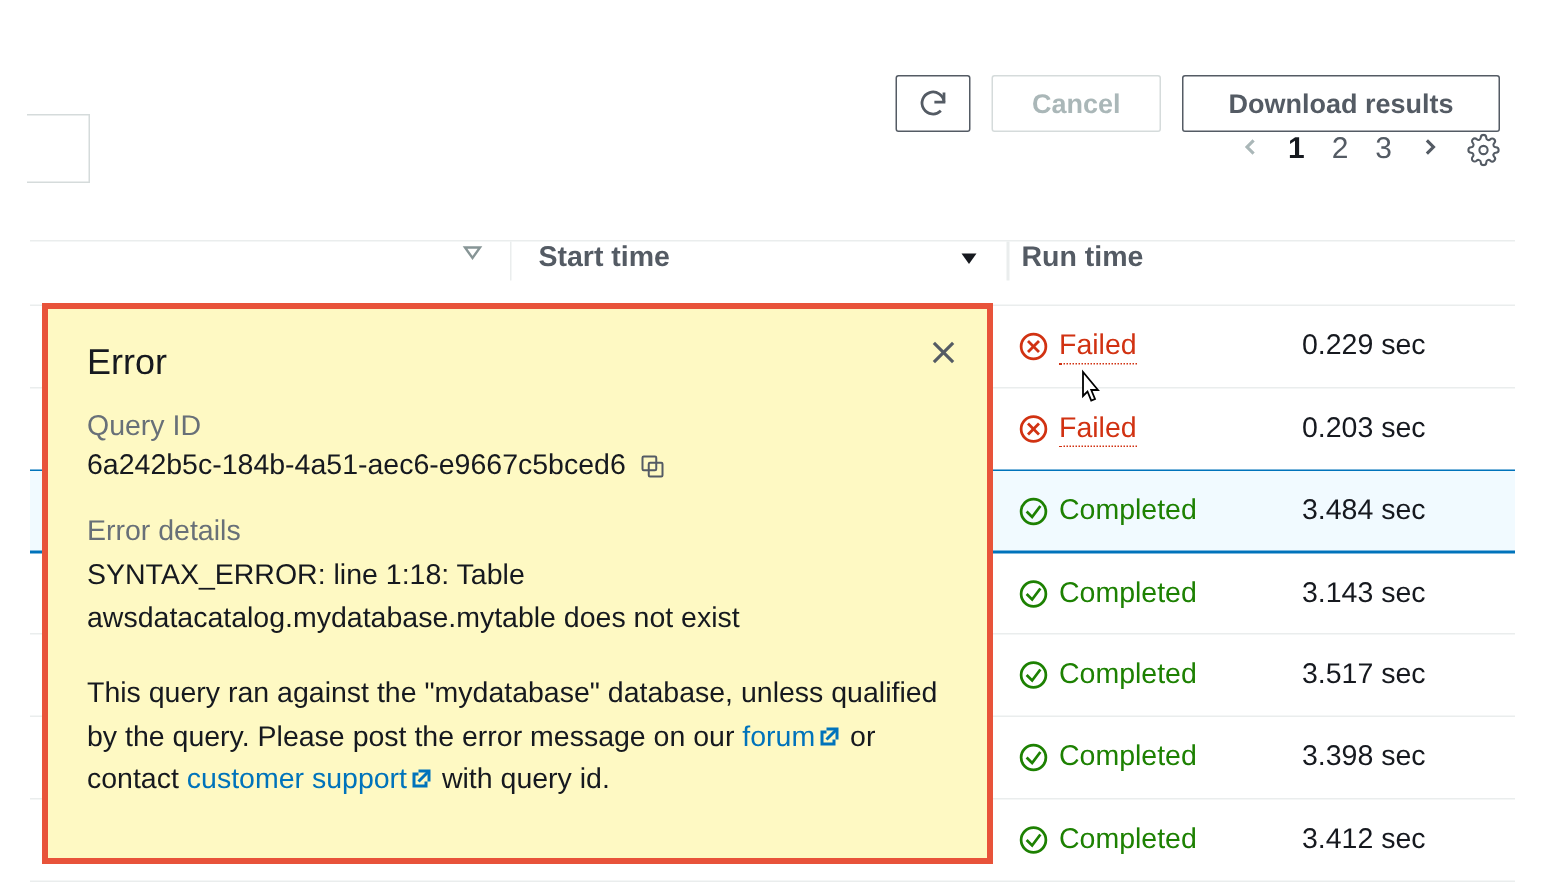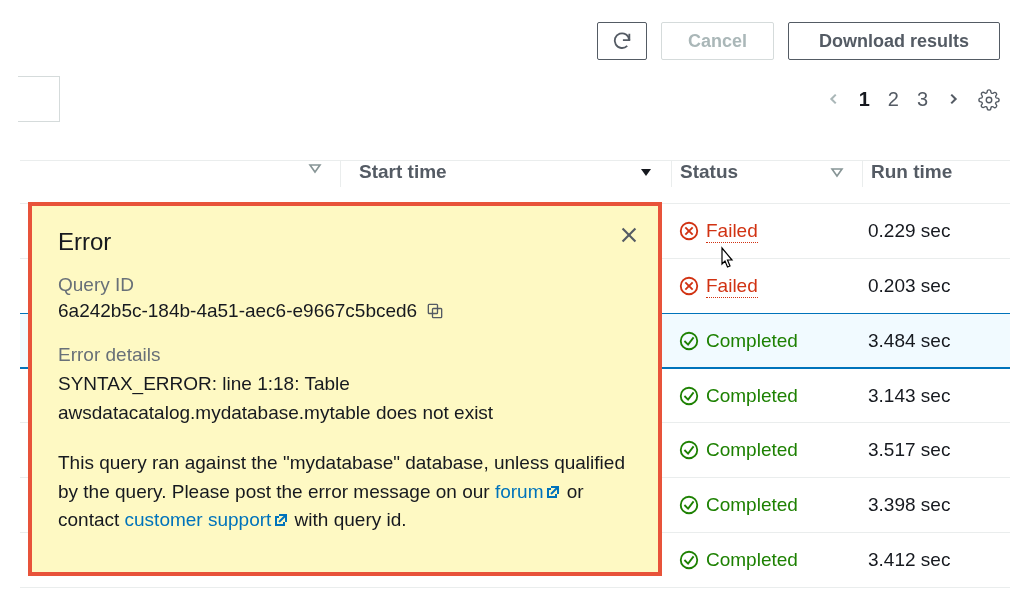--- a/index.html
+++ b/index.html
@@ -30,20 +30,21 @@
     border-radius: 2px;
     background: #fff;
     font-size: 18px;
     font-weight: 700;
     display: flex;
     align-items: center;
     justify-content: center;
     cursor: pointer;
     padding: 0 22px;
     color: #545b64;
+    margin-top: 28px;
   }
   .btn.refresh { width: 50px; padding: 0; }
   .btn.cancel { color: #aab7b8; border-color: #d5dbdb; padding: 0 26px; font-weight:700;}
   .btn.download { padding: 0 30px; font-weight:700; color:#545b64;}
   .refresh-svg { width: 22px; height: 22px; stroke: #545b64; stroke-width: 2; fill: none; }
   
   .pager-row {
     position: absolute;
     top: 88px; right: 30px;
     display: flex;
@@ -194,26 +195,20 @@
         </svg>
     </div>
     <div class="vline"></div>
     <div class="col col-start">
       <span>Start time</span>
       <svg class="sort-ico solid" viewBox="0 0 14 14" style="margin-left:auto; margin-right:18px;">
           <polygon points="2,4 12,4 7,11"></polygon>
         </svg>
     </div>
     <div class="vline"></div>
-    <div class="col col-status">
-      <span>Status</span>
-      <svg class="sort-ico outline" viewBox="0 0 14 14" style="margin-left:auto; margin-right:18px;">
-          <polygon points="2,4 12,4 7,11"></polygon>
-        </svg>
-    </div>
     <div class="vline"></div>
     <div class="col col-runtime">
       <span>Run time</span>
     </div>
   </div>
 
   <div class="tbody">
 
     <div class="trow">
       <div class="c1"></div>

